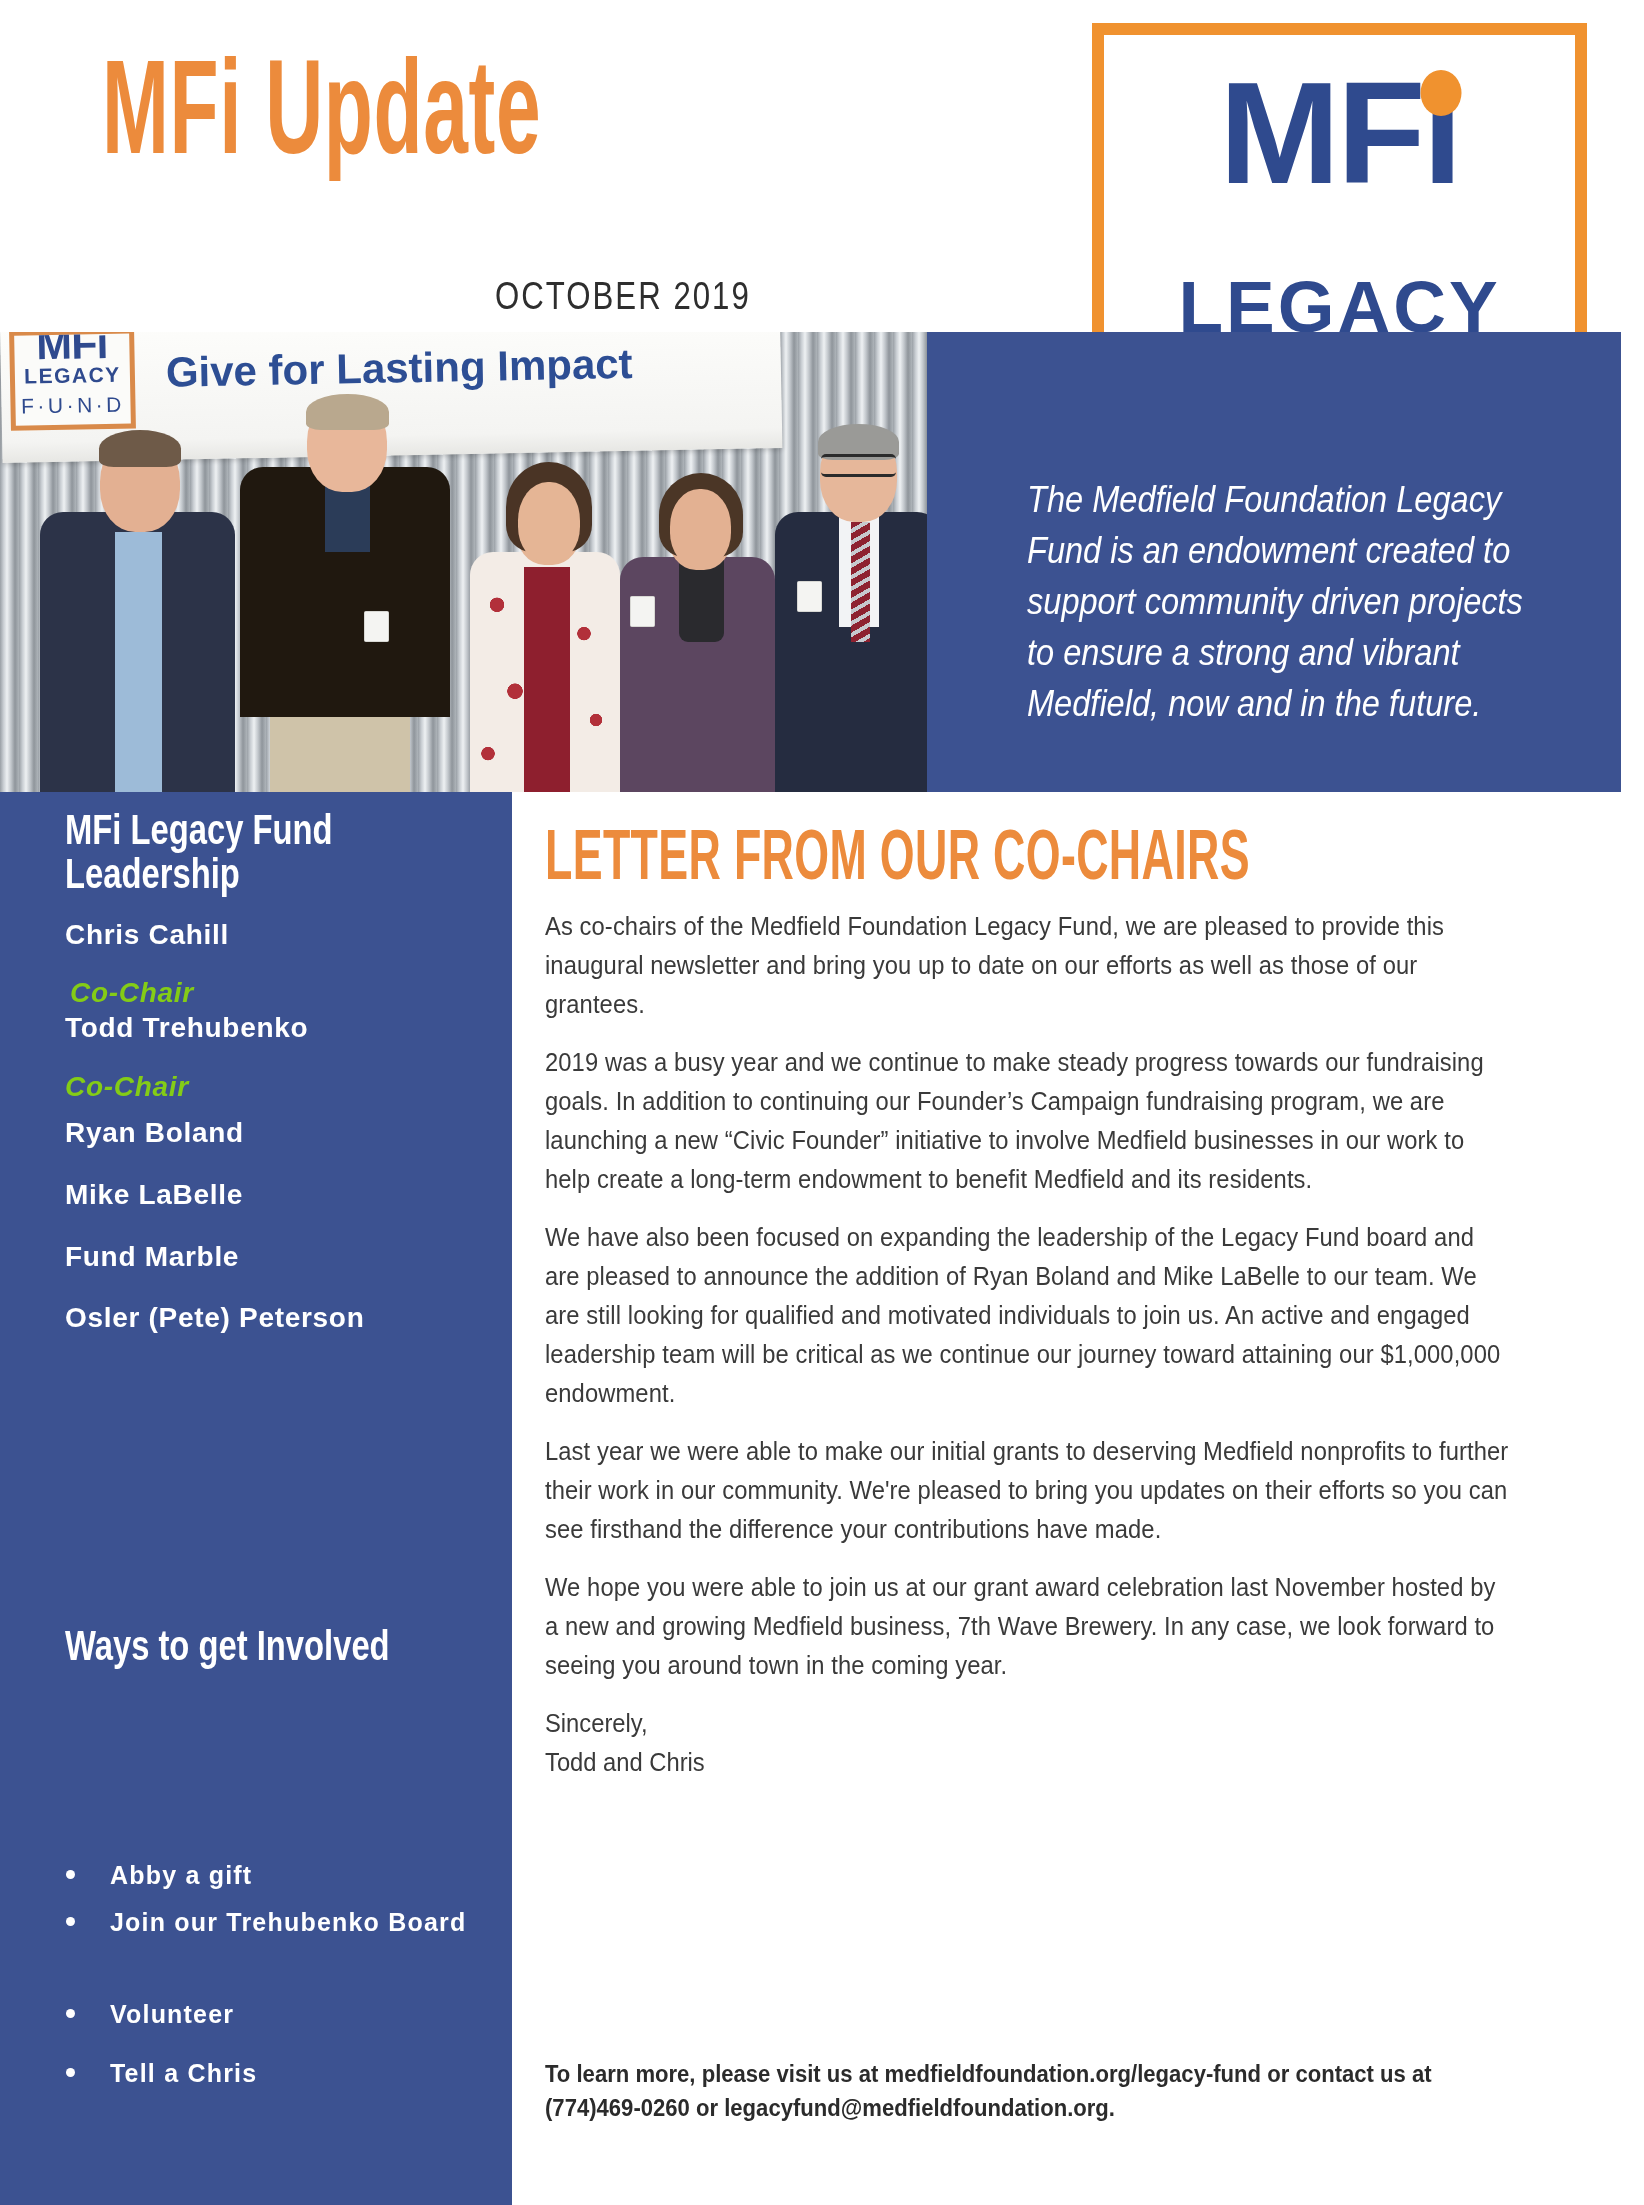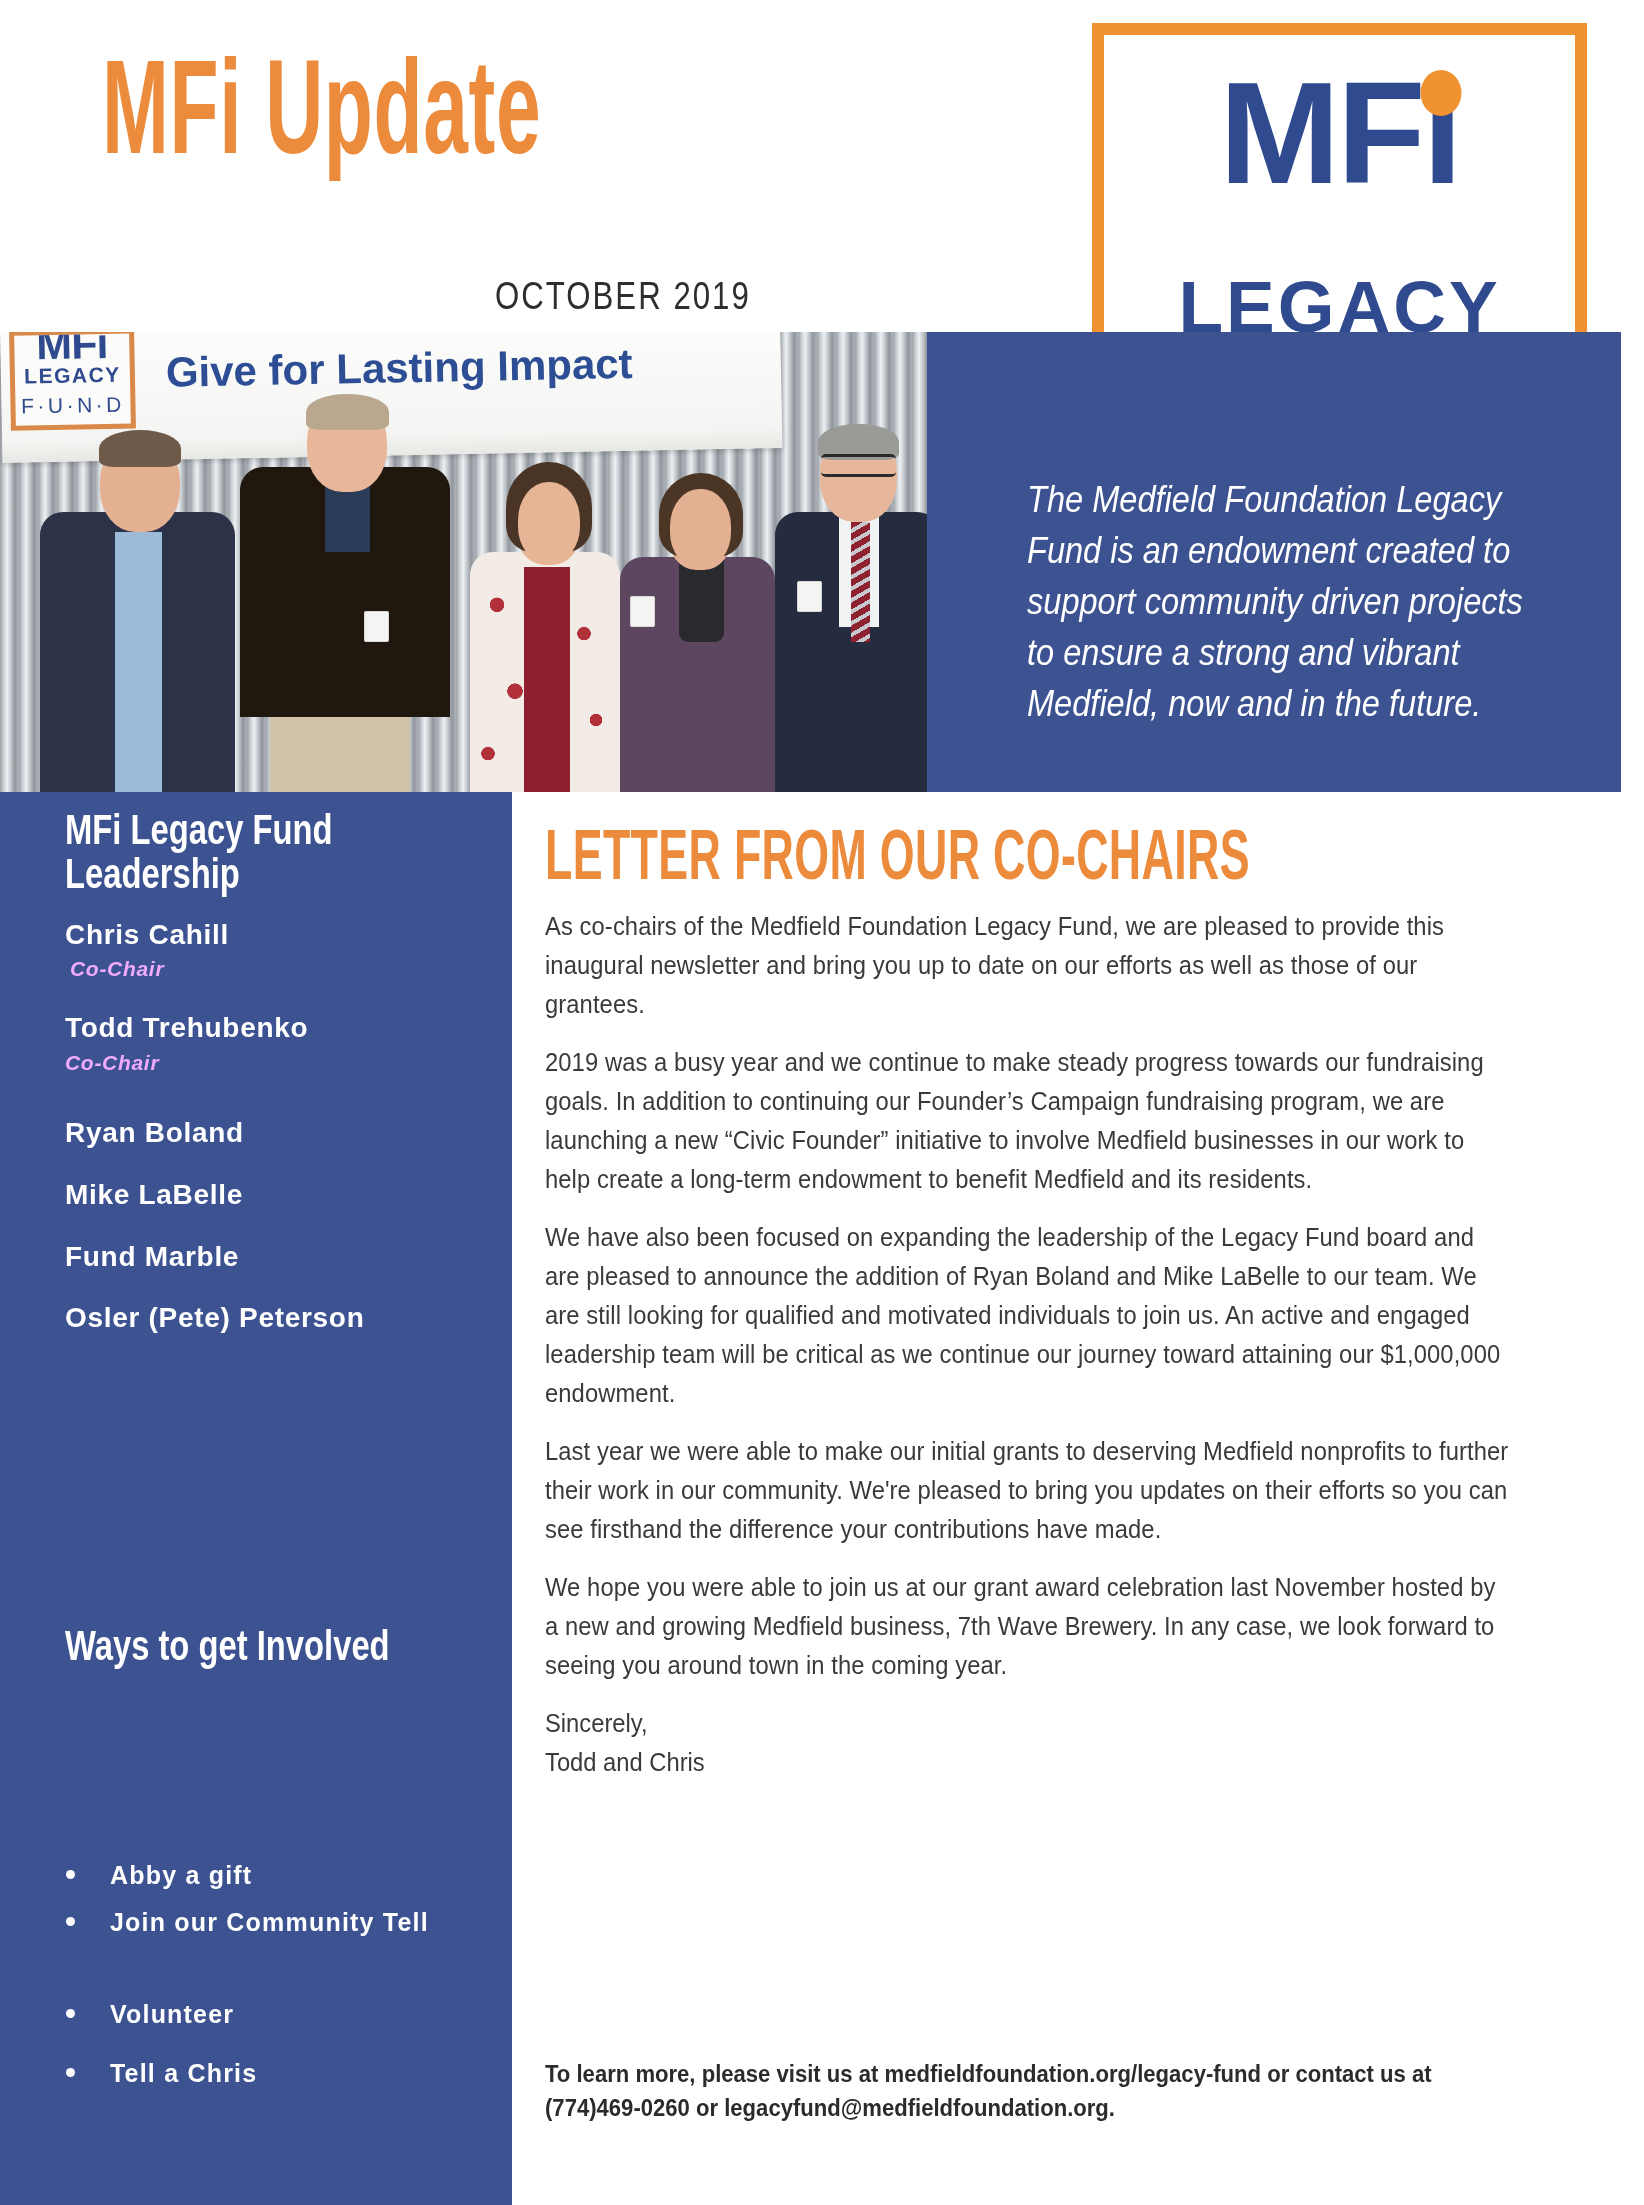--- a/index.html
+++ b/index.html
@@ -107,21 +107,21 @@
   }
   #side-title-1{top:16px;font-size:42px;}
   #ways-title{top:832px;font-size:42px;}
 
   .person-name{
     position:absolute;left:65px;font-weight:700;font-size:28px;
     color:#ffffff;letter-spacing:0.7px;white-space:nowrap;
   }
   .person-role{
     position:absolute;left:70px;font-weight:700;font-style:italic;
-    font-size:21px;color:#f0abfc;letter-spacing:0.7px;white-space:nowrap;
+    font-size:28px;color:#84cc16;letter-spacing:0.7px;white-space:nowrap;margin-top:20px;
   }
 
   .bullet-row{position:absolute;left:66px;width:440px;}
   .bullet-dot{
     position:absolute;left:0;top:11px;width:9px;height:9px;
     border-radius:50%;background:#ffffff;
   }
   .bullet-text{
     position:absolute;left:44px;top:0;font-weight:700;font-size:25px;
     color:#ffffff;letter-spacing:1.2px;line-height:1.32;width:395px;
@@ -266,21 +266,21 @@
   <div class="person-name" style="top:510px;">Osler (Pete) Peterson</div>
 
   <div class="side-h" id="ways-title">Ways to get Involved</div>
 
   <div class="bullet-row" style="top:1067px;">
     <span class="bullet-dot"></span>
     <span class="bullet-text">Abby a gift</span>
   </div>
   <div class="bullet-row" style="top:1114px;">
     <span class="bullet-dot"></span>
-    <span class="bullet-text">Join our Community Tell</span>
+    <span class="bullet-text">Join our Trehubenko Board</span>
   </div>
   <div class="bullet-row" style="top:1206px;">
     <span class="bullet-dot"></span>
     <span class="bullet-text">Volunteer</span>
   </div>
   <div class="bullet-row" style="top:1265px;">
     <span class="bullet-dot"></span>
     <span class="bullet-text">Tell a Chris</span>
   </div>
 </div>

